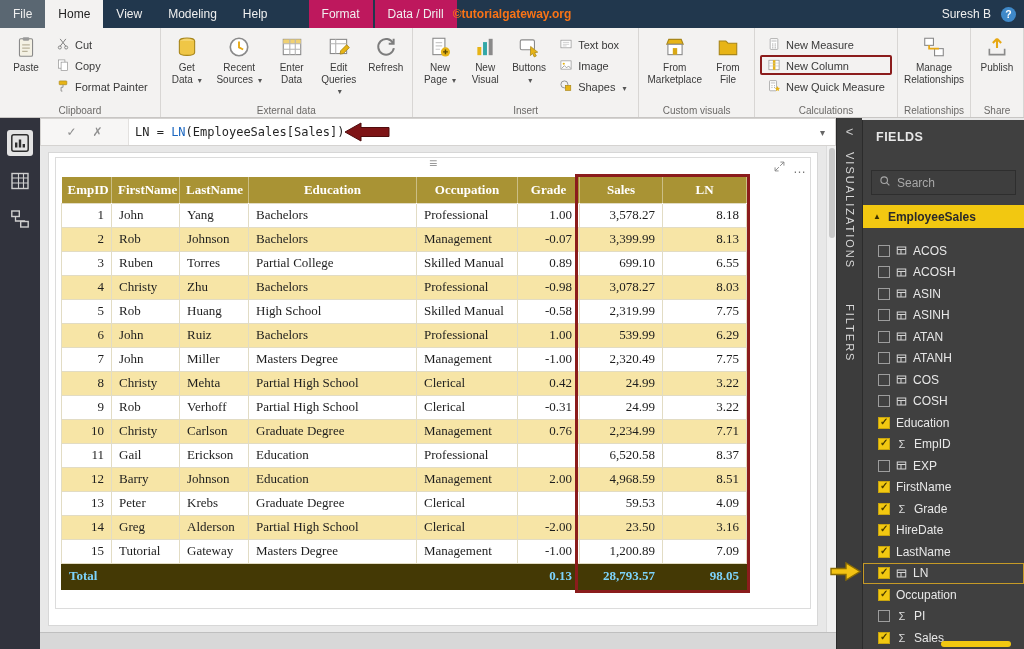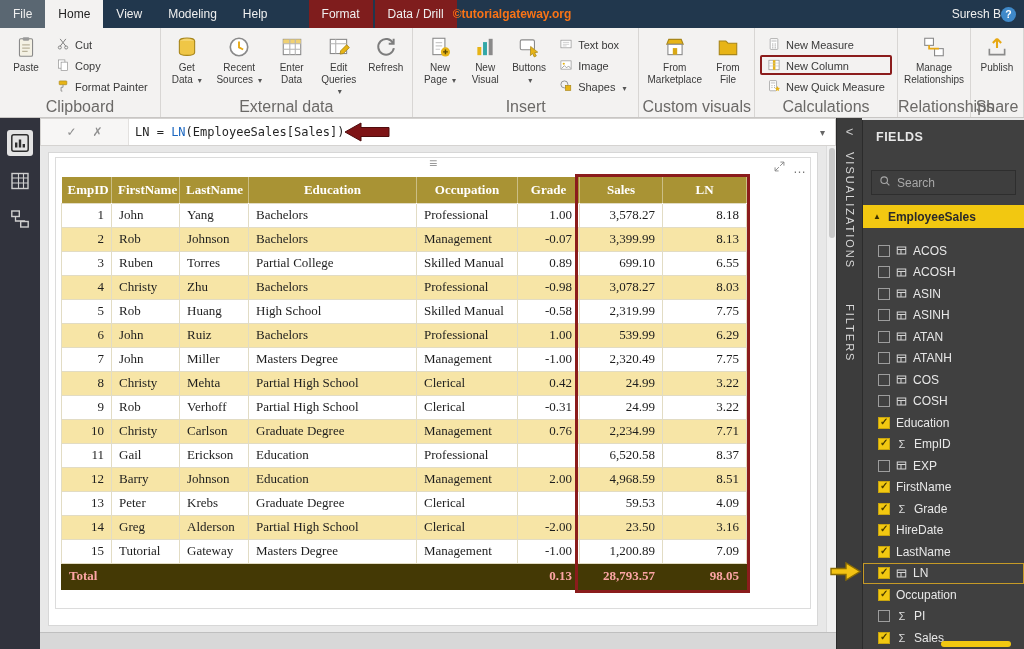--- a/index.html
+++ b/index.html
@@ -5,34 +5,34 @@
   * { margin:0; padding:0; box-sizing:border-box; }
   html,body { background:#eaeaea; font-family:"Liberation Sans", sans-serif; }
   .stage { position:relative; width:1024px; height:649px; overflow:hidden; background:#e8e8e8; }
 
   
   .titlebar { position:absolute; top:0; left:0; width:1024px; height:28px; background:#21374d;
               display:flex; align-items:stretch; color:#f0f0f0; font-size:12px; }
   .tab { display:flex; align-items:center; padding:0 13px; cursor:default; white-space:nowrap; }
   .tab-file { background:#5a6772; }
   .tab-active { background:#f3f2f1; color:#1f1f1f; }
-  .tab-ctx { background:#7f1d1d; margin-left:2px; }
+  .tab-ctx { background:#be185d; margin-left:2px; }
   .tab-ctx-first { margin-left:28px; }
   .watermark { position:absolute; left:50%; top:0; height:28px; transform:translateX(-50%);
                display:flex; align-items:center; color:#f97316; font-weight:bold; font-size:12px; }
-  .tb-right { position:absolute; right:8px; top:0; height:28px; display:flex; align-items:center; gap:0; }
+  .tb-right { position:absolute; right:8px; top:0; height:28px; display:flex; align-items:center; gap:10px; }
   .help-badge { width:15px; height:15px; border-radius:50%; background:#3f89c9; color:#fff;
                 font-size:10.5px; display:flex; align-items:center; justify-content:center; font-weight:bold; }
 
   
   .ribbon { position:absolute; top:28px; left:0; width:1024px; height:90px; background:#f3f2f1;
             border-bottom:1px solid #c8c6c4; display:flex; }
   .rgroup { position:relative; height:100%; border-right:1px solid #d8d6d4; padding:3px 5px 14px; }
   .rgroup-content { display:flex; align-items:flex-start; gap:2px; height:72px; }
-  .rgroup-label { position:absolute; bottom:1px; left:0; right:0; text-align:center; font-size:16px;
+  .rgroup-label { position:absolute; bottom:1px; left:0; right:0; text-align:center; font-size:10px;
                   color:#6b6967; white-space:nowrap; }
   .rbig { display:flex; flex-direction:column; align-items:center; gap:3px; padding:4px 3px;
           min-width:42px; max-width:62px; font-size:10px; color:#3a3a3a; text-align:center; line-height:1.15; }
   .rstack { display:flex; flex-direction:column; gap:1px; padding-top:3px; }
   .rsmall { display:flex; align-items:flex-end; gap:5px; font-size:11px; color:#3a3a3a;
             padding:1px 5px; border:2px solid transparent; white-space:nowrap; }
   .rsmall.hl-red { border-color:#8b1c1c; border-radius:2px; }
   .caret { font-size:8px; color:#555; margin-left:2px; }
 
   
@@ -58,21 +58,21 @@
   .v-actions { position:absolute; top:2px; right:4px; display:flex; gap:7px; align-items:center; color:#777; font-size:13px; }
   .tablewrap { position:absolute; left:5px; top:19px; width:696px; }
 
   table.pbi { border-collapse:collapse; width:685px; table-layout:fixed;
               font-family:"Liberation Serif", serif; color:#1d1d1d; }
   table.pbi th { height:26px; background:#a99334; color:#fff; font-size:13px; font-weight:bold;
                  padding:0 6px; border-right:1px solid rgba(255,255,255,.4); }
   table.pbi td { height:24px; font-size:13px; padding:0 7px; border:1px solid #e2dcc4;
                  overflow:hidden; white-space:nowrap; }
   table.pbi tbody tr:nth-child(even) td { background:#f7e5a6; }
-  table.pbi tfoot td { height:26px; background:#443905; color:#fca5a5; font-weight:bold; border-color:#443905; }
+  table.pbi tfoot td { height:26px; background:#443905; color:#7dd3fc; font-weight:bold; border-color:#443905; }
   .h-left{text-align:left}.h-center{text-align:center}
   .c-left{text-align:left}.c-right{text-align:right}
   .colbox { position:absolute; left:514px; top:-3px; width:175px; height:419px;
             border:3px solid #8b1c1c; pointer-events:none; }
 
   .scroll-v { position:absolute; top:146px; left:826px; width:10px; height:486px; background:#f1f1f1; border-left:1px solid #dcdcdc; }
   .scroll-v .thumb { position:absolute; top:2px; left:2px; width:6px; height:90px; background:#c9c9c9; border-radius:3px; }
   .bottom-strip { position:absolute; left:40px; top:632px; width:796px; height:17px; background:#d8d8d8; border-top:1px solid #bfbfbf; }
 
   

